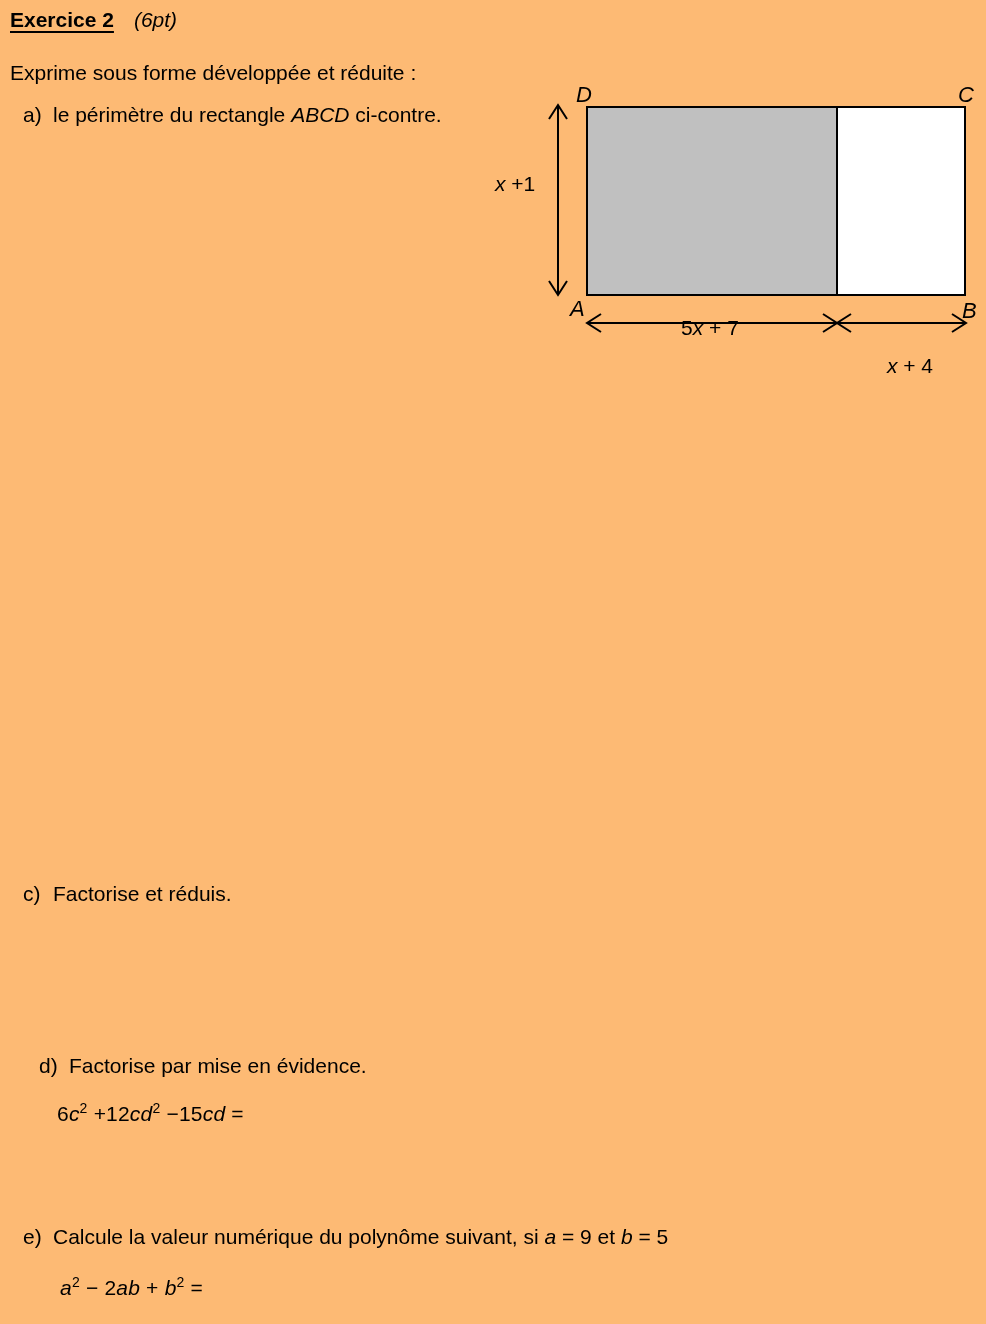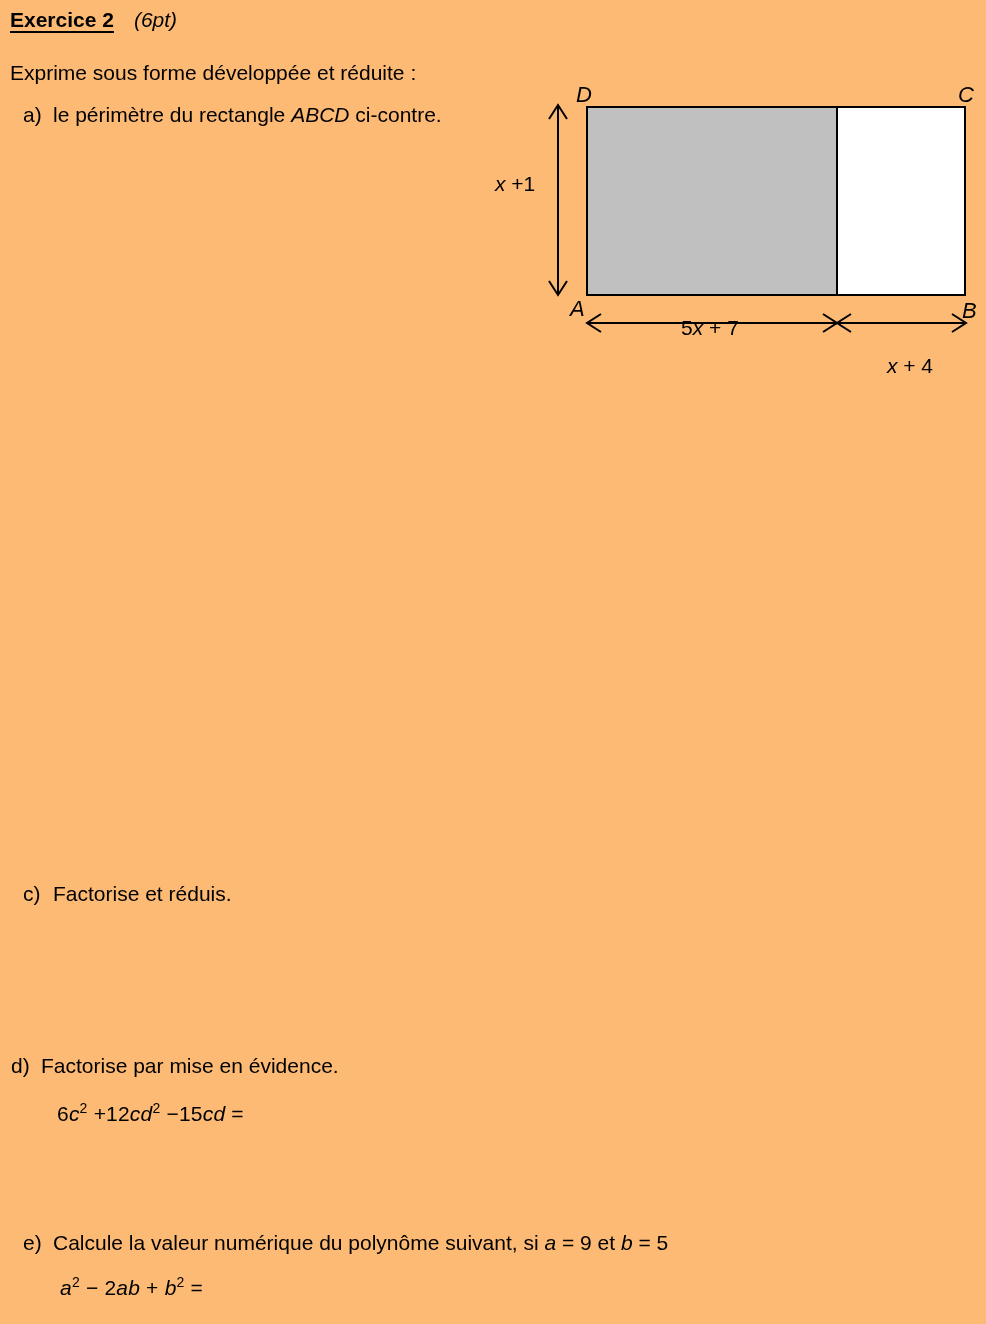--- a/index.html
+++ b/index.html
@@ -75,23 +75,23 @@
 
     <div class="abs dim-label-v"><span class="it">x</span><span> +1</span></div>
     <div class="abs dim-label-h1"><span>5</span><span class="it">x</span><span> + 7</span></div>
     <div class="abs dim-label-h2"><span class="it">x</span><span> + 4</span></div>
   </div>
 
   <div class="abs qline" style="left:23px;top:882px;">
     <span class="qlabel">c)</span><span>Factorise et réduis.</span>
   </div>
 
-  <div class="abs qline" style="left:11px;top:1054px;">
+  <div class="abs qline" style="left:39px;top:1054px;">
     <span class="qlabel">d)</span><span>Factorise par mise en évidence.</span>
   </div>
   <div class="abs formula" style="left:57px;top:1102px;"><span>6</span><span class="it">c</span><span class="sup">2</span><span> +12</span><span class="it">cd</span><span class="sup">2</span><span> −15</span><span class="it">cd</span><span> =</span></div>
 
-  <div class="abs qline" style="left:23px;top:1225px;margin-top:6px;">
+  <div class="abs qline" style="left:23px;top:1225px;">
     <span class="qlabel">e)</span><span>Calcule la valeur numérique du polynôme suivant, si </span><span class="it">a</span><span> = 9 et </span><span class="it">b</span><span> = 5</span>
   </div>
   <div class="abs formula" style="left:60px;top:1276px;"><span class="it">a</span><span class="sup">2</span><span> − 2</span><span class="it">ab</span><span> + </span><span class="it">b</span><span class="sup">2</span><span> =</span></div>
 
 </div>
 
 </body></html>

